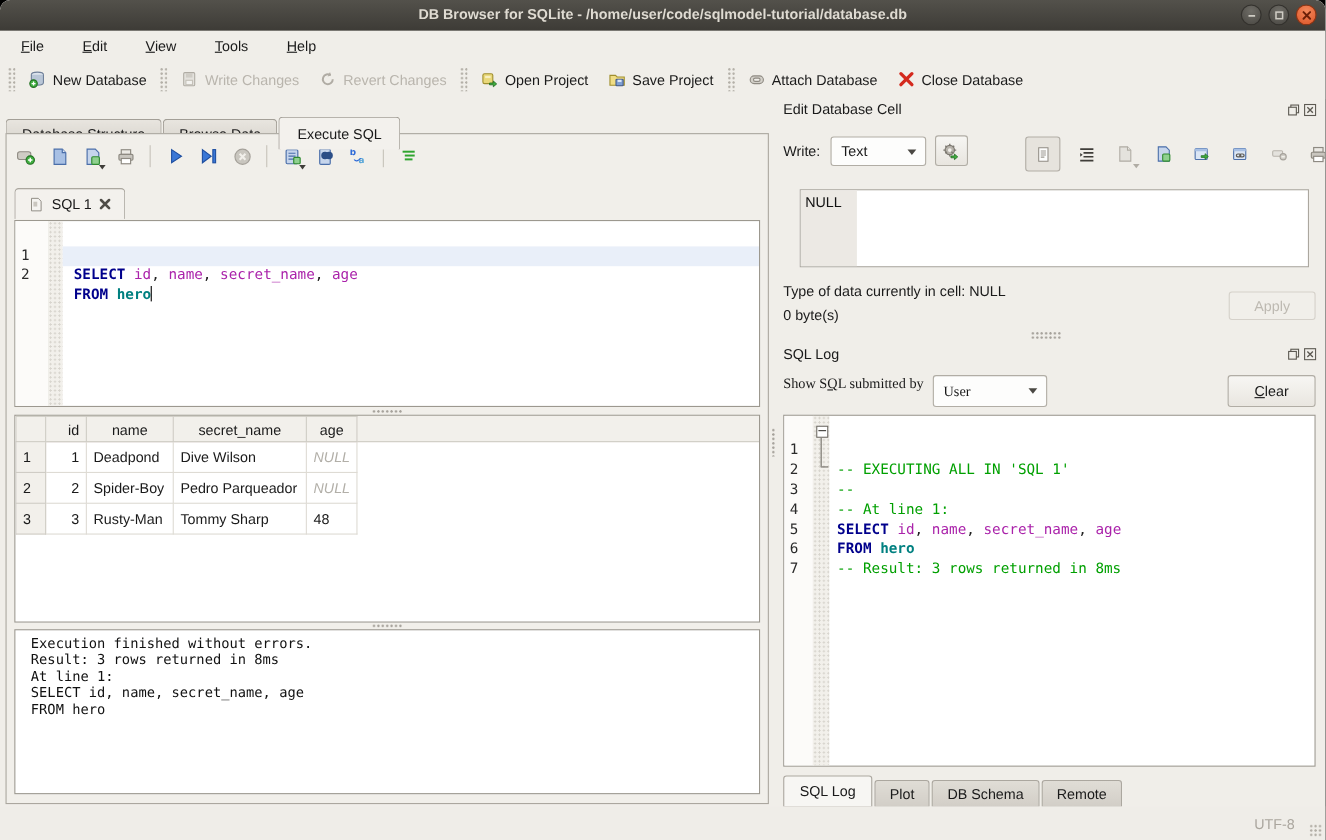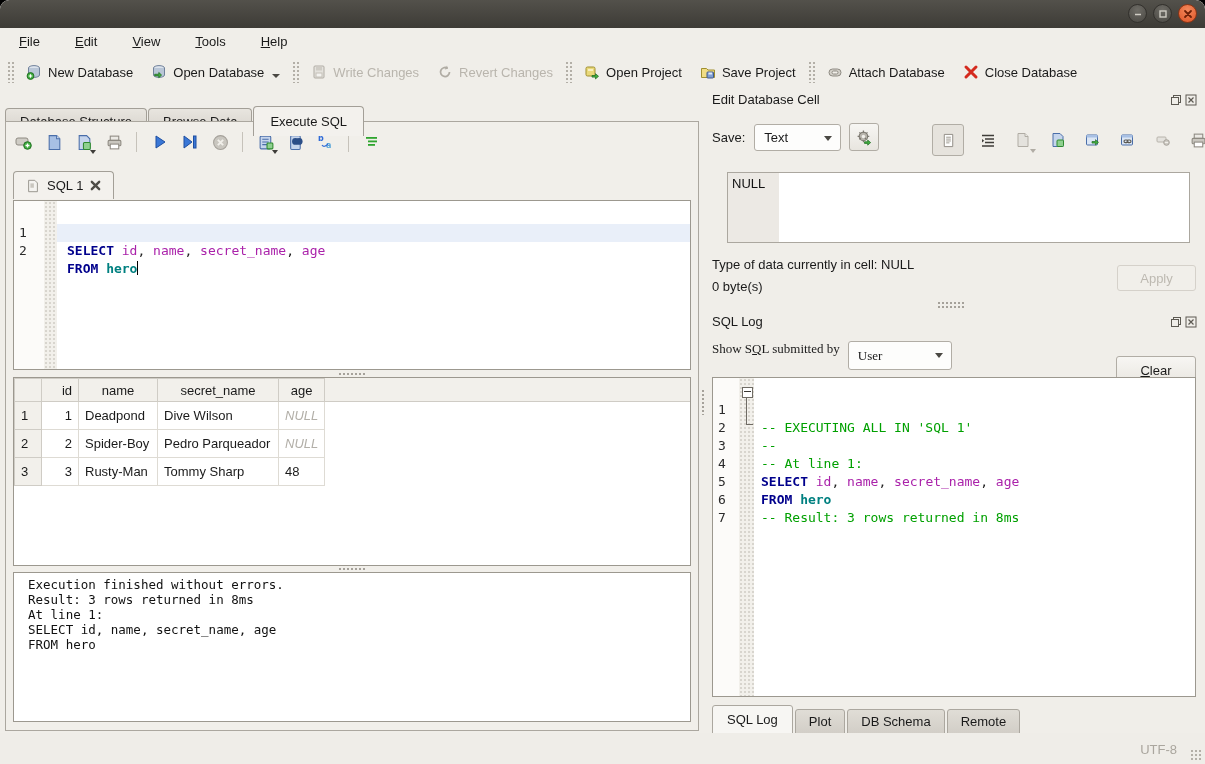--- a/index.html
+++ b/index.html
@@ -161,20 +161,21 @@
   .status-enc{position:absolute;right:28px;top:9px;color:#aaa69e;}
   .grip{position:absolute;right:3px;bottom:3px;width:12px;height:12px;
     background-image:radial-gradient(#b3afa7 1px,transparent 1.2px);background-size:4px 4px;}
 </style>
 </head>
 <body>
 
 <div class="window">
 
   <div class="titlebar">
+    <div class="title-text">DB Browser for SQLite - /home/user/code/sqlmodel-tutorial/database.db</div>
     <div class="win-btns">
       <div class="win-btn">
         <svg width="10" height="10" viewBox="0 0 10 10">
             <line x1="2" y1="5.5" x2="8" y2="5.5" stroke="#cfccc4" stroke-width="1.6"></line>
           </svg>
       </div>
       <div class="win-btn">
         <svg width="10" height="10" viewBox="0 0 10 10">
             <rect x="2" y="2" width="6" height="6" fill="none" stroke="#cfccc4" stroke-width="1.4"></rect>
           </svg>
@@ -201,29 +202,20 @@
     <div class="tb-btn">
       <svg class="icon16" viewBox="0 0 16 16">
         <ellipse cx="8" cy="4" rx="5.5" ry="2.4" fill="#dce3ec" stroke="#70819a"></ellipse>
         <path d="M2.5,4 v7 a5.5,2.4 0 0 0 11 0 v-7" fill="#b9c6d7" stroke="#70819a"></path>
         <circle cx="4.5" cy="12" r="3.4" fill="#3fae3f" stroke="#237023"></circle>
         <path d="M4.5,10.2 v3.6 M2.7,12 h3.6" stroke="#fff" stroke-width="1.2"></path>
       </svg>
       <span class="lbl">New Database</span>
     </div>
 
-    <div class="tb-btn">
-      <svg class="icon16" viewBox="0 0 16 16">
-        <ellipse cx="8" cy="4" rx="5.5" ry="2.4" fill="#dce3ec" stroke="#70819a"></ellipse>
-        <path d="M2.5,4 v7 a5.5,2.4 0 0 0 11 0 v-7" fill="#b9c6d7" stroke="#70819a"></path>
-        <path d="M3,12 h5 v-2.2 l3.4,3.2 -3.4,3.2 v-2.2 h-5 z" fill="#3fae3f" stroke="#237023" transform="scale(0.82) translate(1.5,0.5)"></path>
-      </svg>
-      <span class="lbl">Open Database</span>
-      <span class="tb-caret"></span>
-    </div>
 
     <div class="tb-handle"></div>
 
     <div class="tb-btn disabled">
       <svg class="icon16" viewBox="0 0 16 16">
         <rect x="3" y="2" width="10" height="12" rx="1" fill="#e4e2dd" stroke="#b0aca4"></rect>
         <rect x="5" y="2.5" width="6" height="4" fill="#cfccc5"></rect>
         <rect x="5" y="9" width="6" height="4" fill="#f4f3f0" stroke="#c4c0b8"></rect>
       </svg>
       <span class="lbl">Write Changes</span>
@@ -454,21 +446,21 @@
         <rect x="3.5" y="1.5" width="7" height="7" fill="none" stroke="#5c5952"></rect>
         <rect x="1.5" y="3.5" width="7" height="7" fill="#f0eee9" stroke="#5c5952"></rect>
       </svg>
       <svg width="12" height="12" viewBox="0 0 12 12">
         <rect x="1" y="1" width="10" height="10" fill="none" stroke="#5c5952"></rect>
         <path d="M3.5,3.5 l5,5 M8.5,3.5 l-5,5" stroke="#5c5952" stroke-width="1.2"></path>
       </svg>
     </div>
 
     <div class="mode-row">
-      <span style="margin-right:9px;">Save:</span>
+      <span style="margin-right:9px;">Write:</span>
       <div class="combo" style="width:87px;">
         <span>Text</span>
       </div>
       <div class="sq-btn" style="margin-left:8px;">
         <svg width="17" height="17" viewBox="0 0 16 16">
           <circle cx="7" cy="7" r="4" fill="#b7b3ab" stroke="#7d7971"></circle>
           <circle cx="7" cy="7" r="1.6" fill="#f1efea"></circle>
           <path d="M7,1.5 v2 M7,10.5 v2 M1.5,7 h2 M10.5,7 h2 M3.2,3.2 l1.4,1.4 M8.4,8.4 l1.4,1.4 M10.8,3.2 l-1.4,1.4 M4.6,8.4 l-1.4,1.4" stroke="#7d7971" stroke-width="1.2"></path>
           <path d="M8,12 h3 v-1.6 l2.8,2.4 -2.8,2.4 v-1.6 h-3 z" fill="#3fae3f" stroke="#237023" stroke-width="0.7"></path>
         </svg>
@@ -556,21 +548,21 @@
         <path d="M3.5,3.5 l5,5 M8.5,3.5 l-5,5" stroke="#5c5952" stroke-width="1.2"></path>
       </svg>
     </div>
 
     <div style="position:absolute;left:5px;top:251px;display:flex;align-items:flex-start;font-family:Liberation Serif, serif;">
       <span><span>Show S</span><span style="text-decoration:underline;">Q</span><span>L submitted by</span></span>
       <div class="combo" style="width:104px;height:29px;margin-left:8px;">
         <span>User</span>
       </div>
     </div>
-    <div class="btn" style="position:absolute;left:409px;top:266px;width:80px;height:29px;">
+    <div class="btn" style="position:absolute;left:409px;top:251px;width:80px;height:29px;">
       <span class="btn-label" style="display:inline-block;">Clear</span>
     </div>
 
     <div class="log-box">
       <div class="log-gutter"></div>
       <div class="log-fold"></div>
       <div class="fold-box"></div>
       <div class="fold-vline"></div>
       <div class="fold-tick"></div>
 

